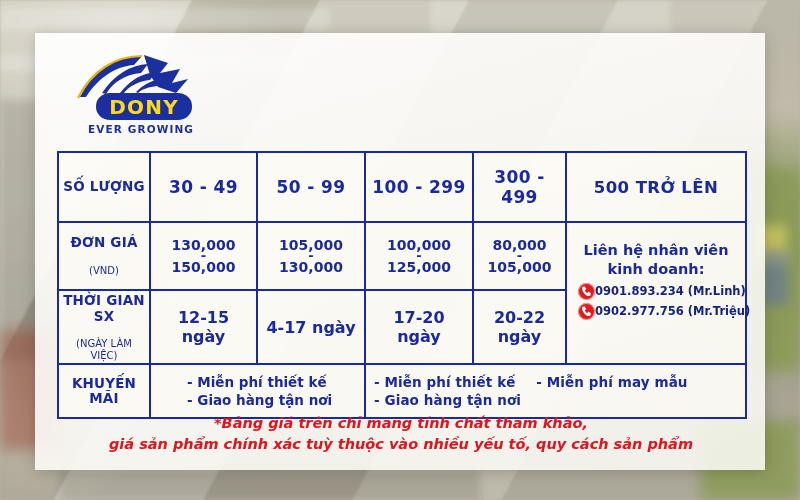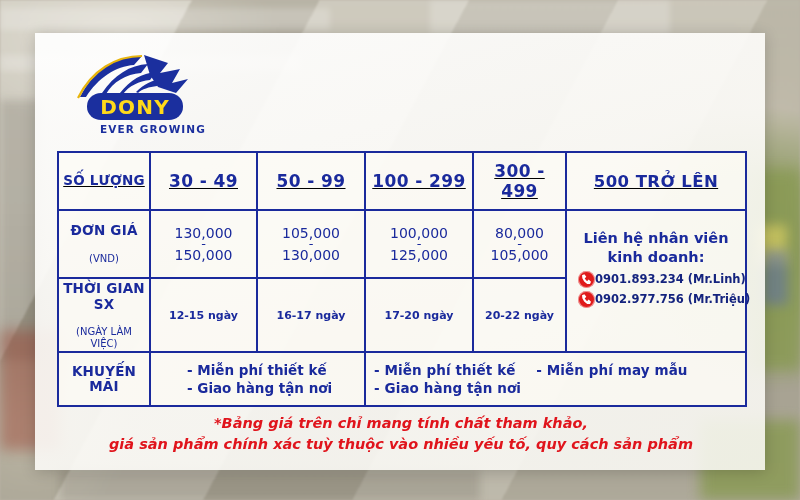--- a/index.html
+++ b/index.html
@@ -33,31 +33,31 @@
     position:absolute;left:35px;top:33px;width:730px;height:437px;
     background:linear-gradient(160deg, rgba(255,255,255,.93) 0%, rgba(253,252,249,.90) 45%, rgba(250,249,244,.88) 100%);
     box-shadow:0 2px 14px rgba(0,0,0,.18);
   }
 
   
   .hdr{position:absolute;left:35px;top:33px;width:730px;height:105px;}
   .logo{position:absolute;left:37px;top:20px;width:120px;height:80px;}
   .bird{position:absolute;left:0;top:0;width:120px;height:48px;}
   .logo-oval{
-    position:absolute;left:15px;top:40px;width:96px;height:27px;
+    position:absolute;left:24px;top:40px;width:96px;height:27px;
     background:#1b2f9e;border-radius:14px/13px;
     display:flex;align-items:center;justify-content:center;
   }
   .logo-oval span{
     color:#ffd91a;font-weight:bold;font-size:20px;letter-spacing:1.2px;
     font-family:"DejaVu Sans","Liberation Sans",sans-serif;line-height:1;
   }
   .logo-tag{
-    position:absolute;left:0;top:70px;width:122px;text-align:left;
-    color:#1b2f9e;font-weight:bold;font-size:10.5px;letter-spacing:1.1px;margin-left:28px;
+    position:absolute;left:0;top:70px;width:122px;text-align:right;
+    color:#1b2f9e;font-weight:bold;font-size:10.5px;letter-spacing:1.1px;
   }
   .title{
     position:absolute;left:165px;top:28px;width:545px;text-align:center;
     color:#1f32a8;font-weight:bold;font-style:italic;font-size:31px;
     letter-spacing:.4px;line-height:1.1;
     text-shadow:1px 1px 0 rgba(255,255,255,.7);
   }
 
   
   .tblwrap{position:absolute;left:57px;top:151px;width:688px;}
@@ -68,23 +68,23 @@
     background:rgba(253,252,245,.62);
     padding:2px 3px;
   }
   col.c1{width:92px}col.c2{width:107px}col.c3{width:108px}
   col.c4{width:108px}col.c5{width:93px}col.c6{width:180px}
 
   .rowlabel{font-weight:bold;font-size:13.5px;letter-spacing:.2px;line-height:1.15;}
   .rowlabel .sub{display:block;font-size:10px;font-weight:normal;letter-spacing:0;margin-top:14px;}
   .qty{font-weight:bold;font-size:17px;letter-spacing:.4px;}
   .qty.wide{font-size:16.5px;}
-  .price{font-size:14px;font-weight:400;line-height:1.18;}
+  .price{font-size:14px;font-weight:700;line-height:1.18;}
   .price .dash{display:block;line-height:.45;font-size:13px;}
-  .days{font-size:11px;font-weight:600;margin-left:30px;}
+  .days{font-size:16px;font-weight:600;margin-left:30px;}
   .contact{font-size:14.5px;font-weight:bold;line-height:1.25;padding-bottom:20px;}
   .phones{padding:2px 4px 4px 8px;}
   .phone-line{display:flex;align-items:center;gap:0;margin:3px 0;justify-content:flex-start;}
   .ph-ico{
     width:17px;height:17px;border-radius:50%;background:#e01b1b;
     flex:0 0 17px;position:relative;box-shadow:0 0 0 1px rgba(255,255,255,.5) inset;
   }
   .ph-ico::before{
     content:"";position:absolute;left:4px;top:3.5px;width:9px;height:10px;
     background:#fff;
@@ -143,21 +143,21 @@
       <colgroup>
           <col class="c1">
           <col class="c2">
           <col class="c3">
           <col class="c4">
           <col class="c5">
           <col class="c6">
         </colgroup>
       <tbody>
 
-        <tr style="height:58px;text-decoration:underline;">
+        <tr style="height:70px;">
           <td class="rowlabel">SỐ LƯỢNG</td>
           <td class="qty">30 - 49</td>
           <td class="qty">50 - 99</td>
           <td class="qty">100 - 299</td>
           <td class="qty">300 - 499</td>
           <td class="qty wide">500 TRỞ LÊN</td>
         </tr>
 
         <tr style="height:68px;">
           <td class="rowlabel">
@@ -199,21 +199,21 @@
             </div>
           </td>
         </tr>
 
         <tr style="height:54px;">
           <td class="rowlabel">
             <span>THỜI GIAN SX</span>
             <span class="sub">(NGÀY LÀM VIỆC)</span>
           </td>
           <td class="days">12-15 ngày</td>
-          <td class="days">16-17 ngày</td>
+          <td class="days">4-17 ngày</td>
           <td class="days">17-20 ngày</td>
           <td class="days">20-22 ngày</td>
         </tr>
 
         <tr style="height:54px;padding-left:8px;">
           <td class="rowlabel">KHUYẾN MÃI</td>
           <td class="promo" colspan="2">
             <div>- Miễn phí thiết kế</div>
             <div>- Giao hàng tận nơi</div>
           </td>

